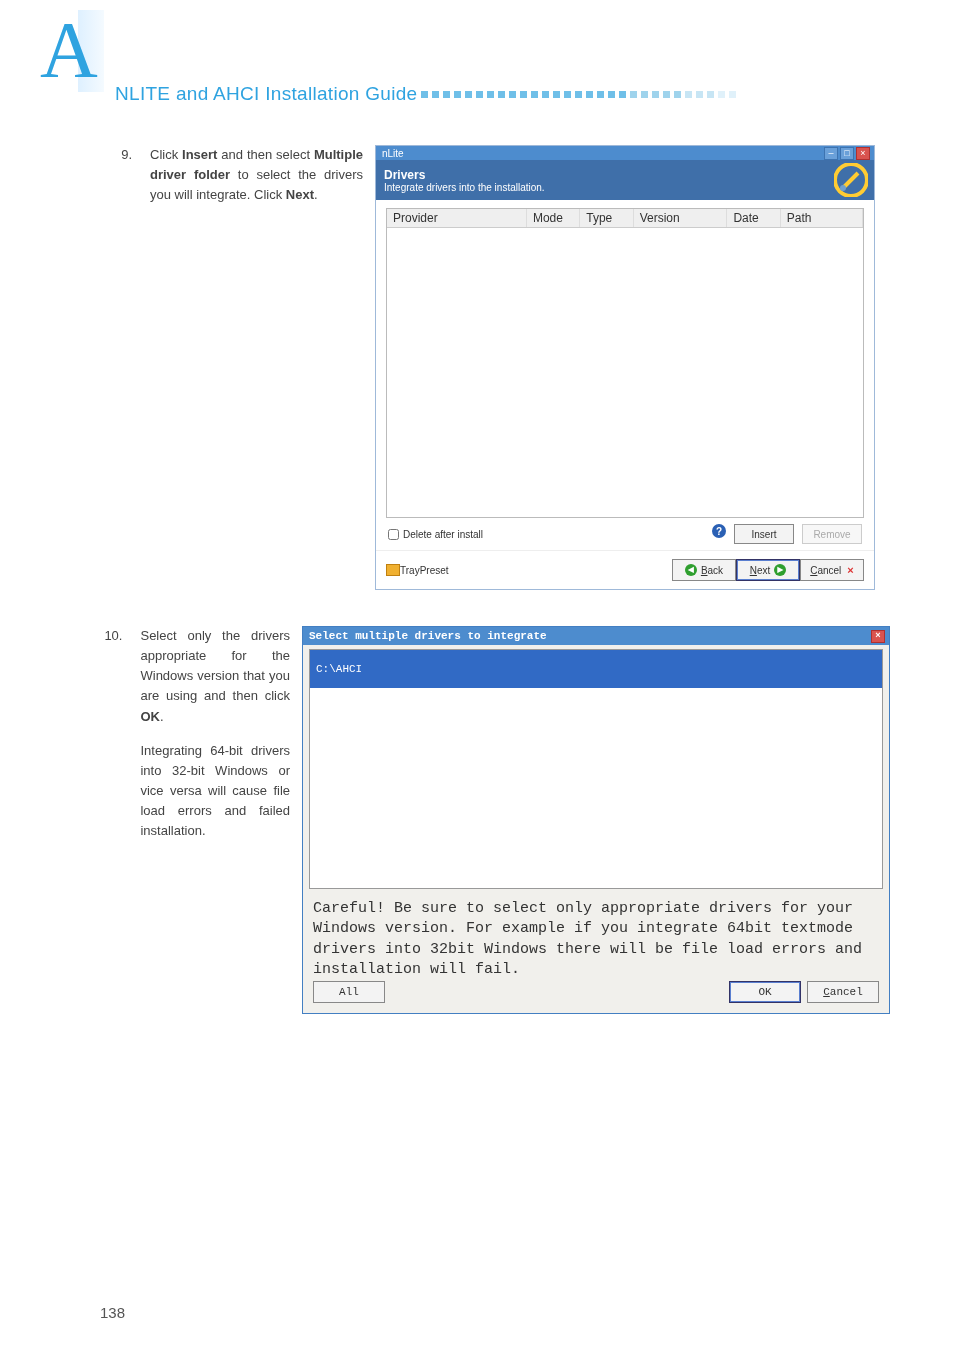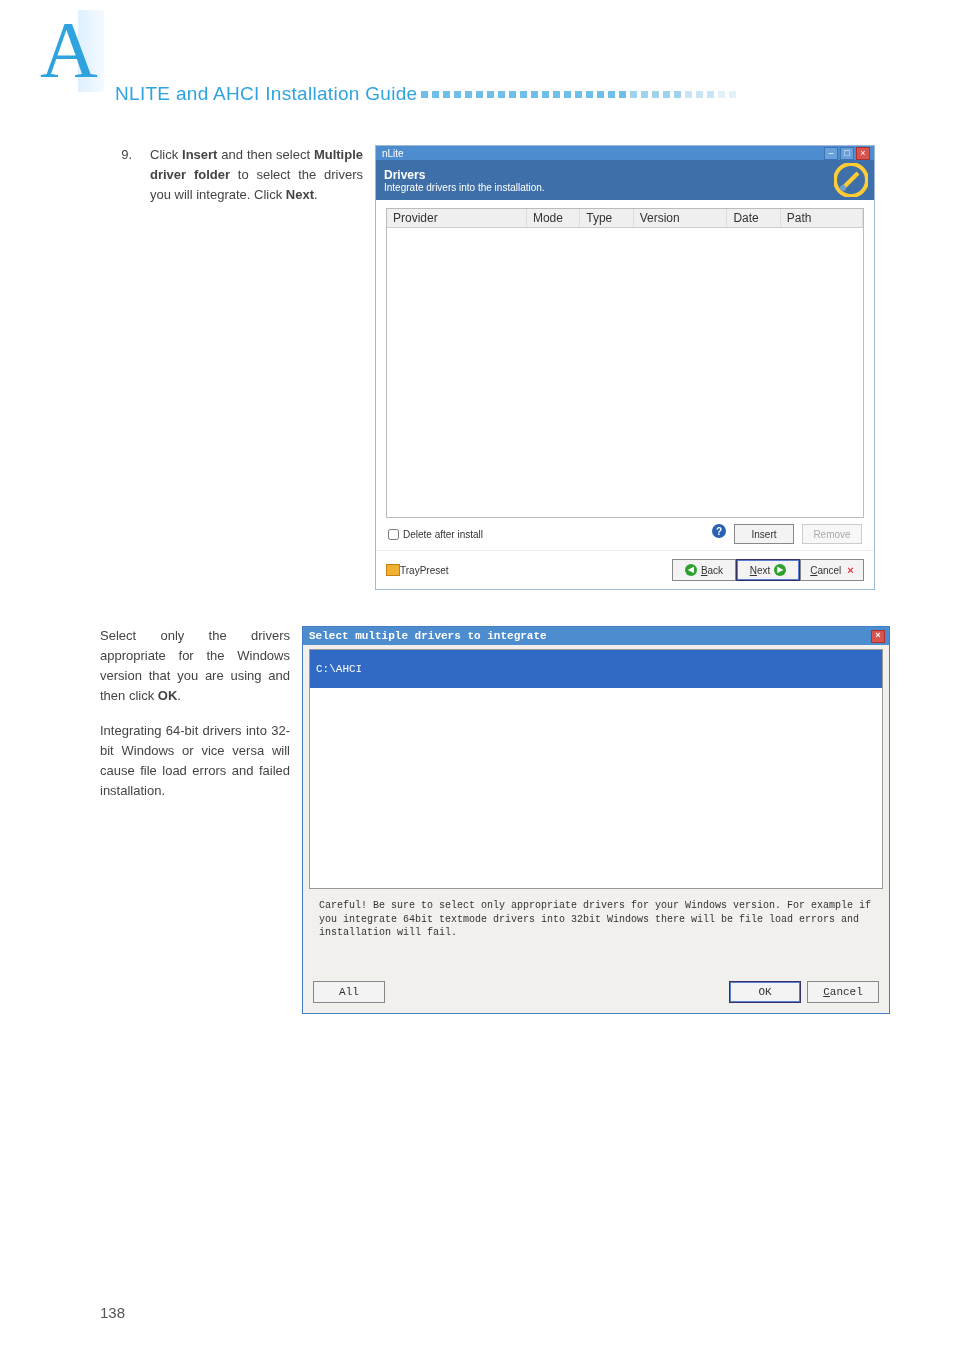--- a/index.html
+++ b/index.html
@@ -224,22 +224,22 @@
     border:1px solid #999;
     font-size:11px;
   }
   .sel-list-item {
     background:#316ac5;
     color:#fff;
     padding:13px 6px;
     font-size:11px;
   }
   .sel-warning {
-    padding:6px 16px 4px;
-    font-size:10px;
+    padding:6px 10px 4px;
+    font-size:15px;
     color:#333;
     line-height:1.35;
     height: 80px;
   }
   .sel-btns {
     display:flex;
     padding:8px 10px 10px;
     gap:6px;
   }
   .sel-btn {
@@ -367,20 +367,21 @@
           <div class="nav-btn">
             <span><u>C</u><span>ancel</span></span>
             <span class="cancel-x">×</span>
           </div>
         </div>
       </div>
     </div>
   </div>
 
   <div class="step">
+    <div class="step-num">10.</div>
     <div class="step-text">
       <p style="margin-bottom:14px;">
         <span>Select only the drivers appropriate for the Windows version that you are using and then click </span><strong>OK</strong><span>.</span>
       </p>
       <p>Integrating 64-bit drivers into 32-bit Windows or vice versa will cause file load errors and failed installation.</p>
     </div>
     <div class="step-img">
 
       <div class="sel-window">
         <div class="sel-title">

